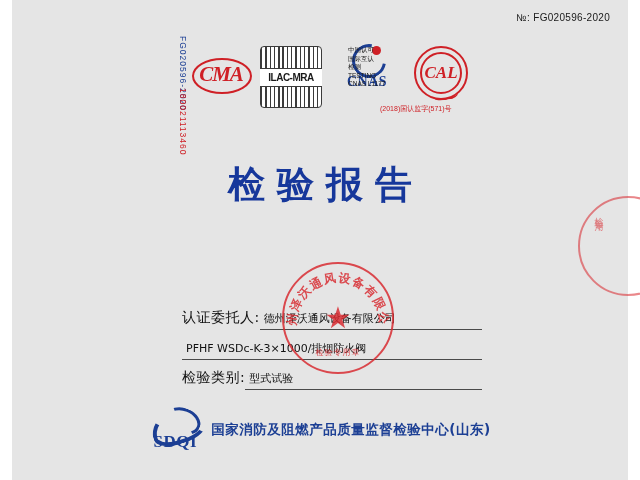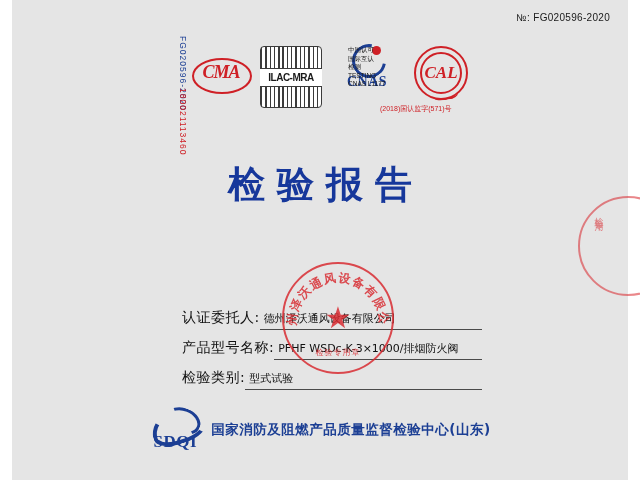--- a/index.html
+++ b/index.html
@@ -87,21 +87,21 @@
   }
   .logo-cma .txt {
     position: absolute;
     left: 0;
     top: 10px;
     width: 58px;
     text-align: center;
     font-family: "Liberation Serif", serif;
     font-weight: bold;
     font-style: italic;
-    font-size: 18px;
+    font-size: 21px;
     color: #cf2026;
     letter-spacing: -1px;
   }
 
   
   .logo-ilac {
     position: absolute;
     left: 90px;
     top: 6px;
     width: 62px;
@@ -499,21 +499,20 @@
   <div class="cal-caption">(2018)国认监字(571)号</div>
 
   <div class="title-cn">检验报告</div>
 
   <div class="fields">
     <div class="field-row">
       <span class="field-label">认证委托人:</span>
       <span class="field-value">德州泽沃通风设备有限公司</span>
     </div>
     <div class="field-row">
-      <span class="field-label">产品型号名称:</span>
       <span class="field-value">PFHF WSDc-K-3×1000/排烟防火阀</span>
     </div>
     <div class="field-row">
       <span class="field-label">检验类别:</span>
       <span class="field-value">型式试验</span>
     </div>
   </div>
 
   <div class="stamp">
     <svg class="arc-text" viewBox="0 0 108 108">

